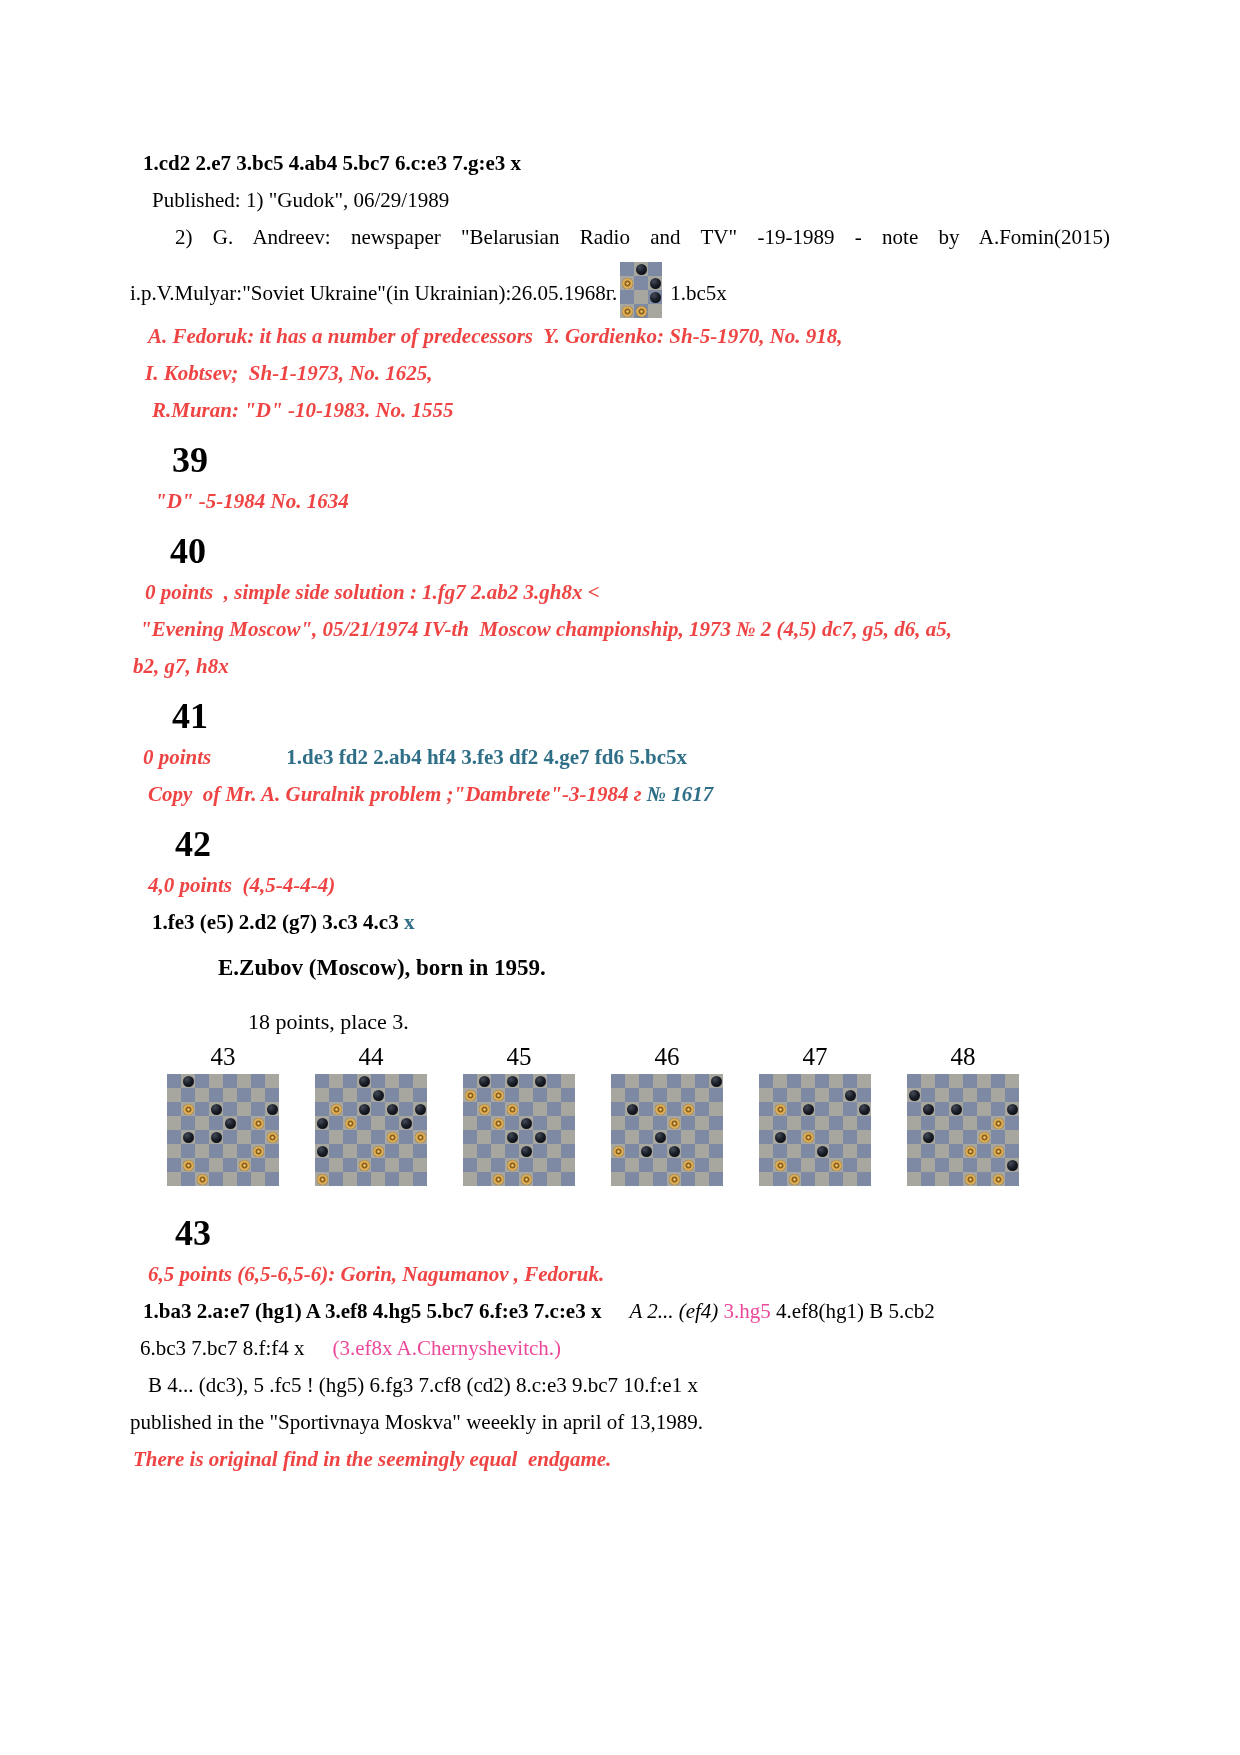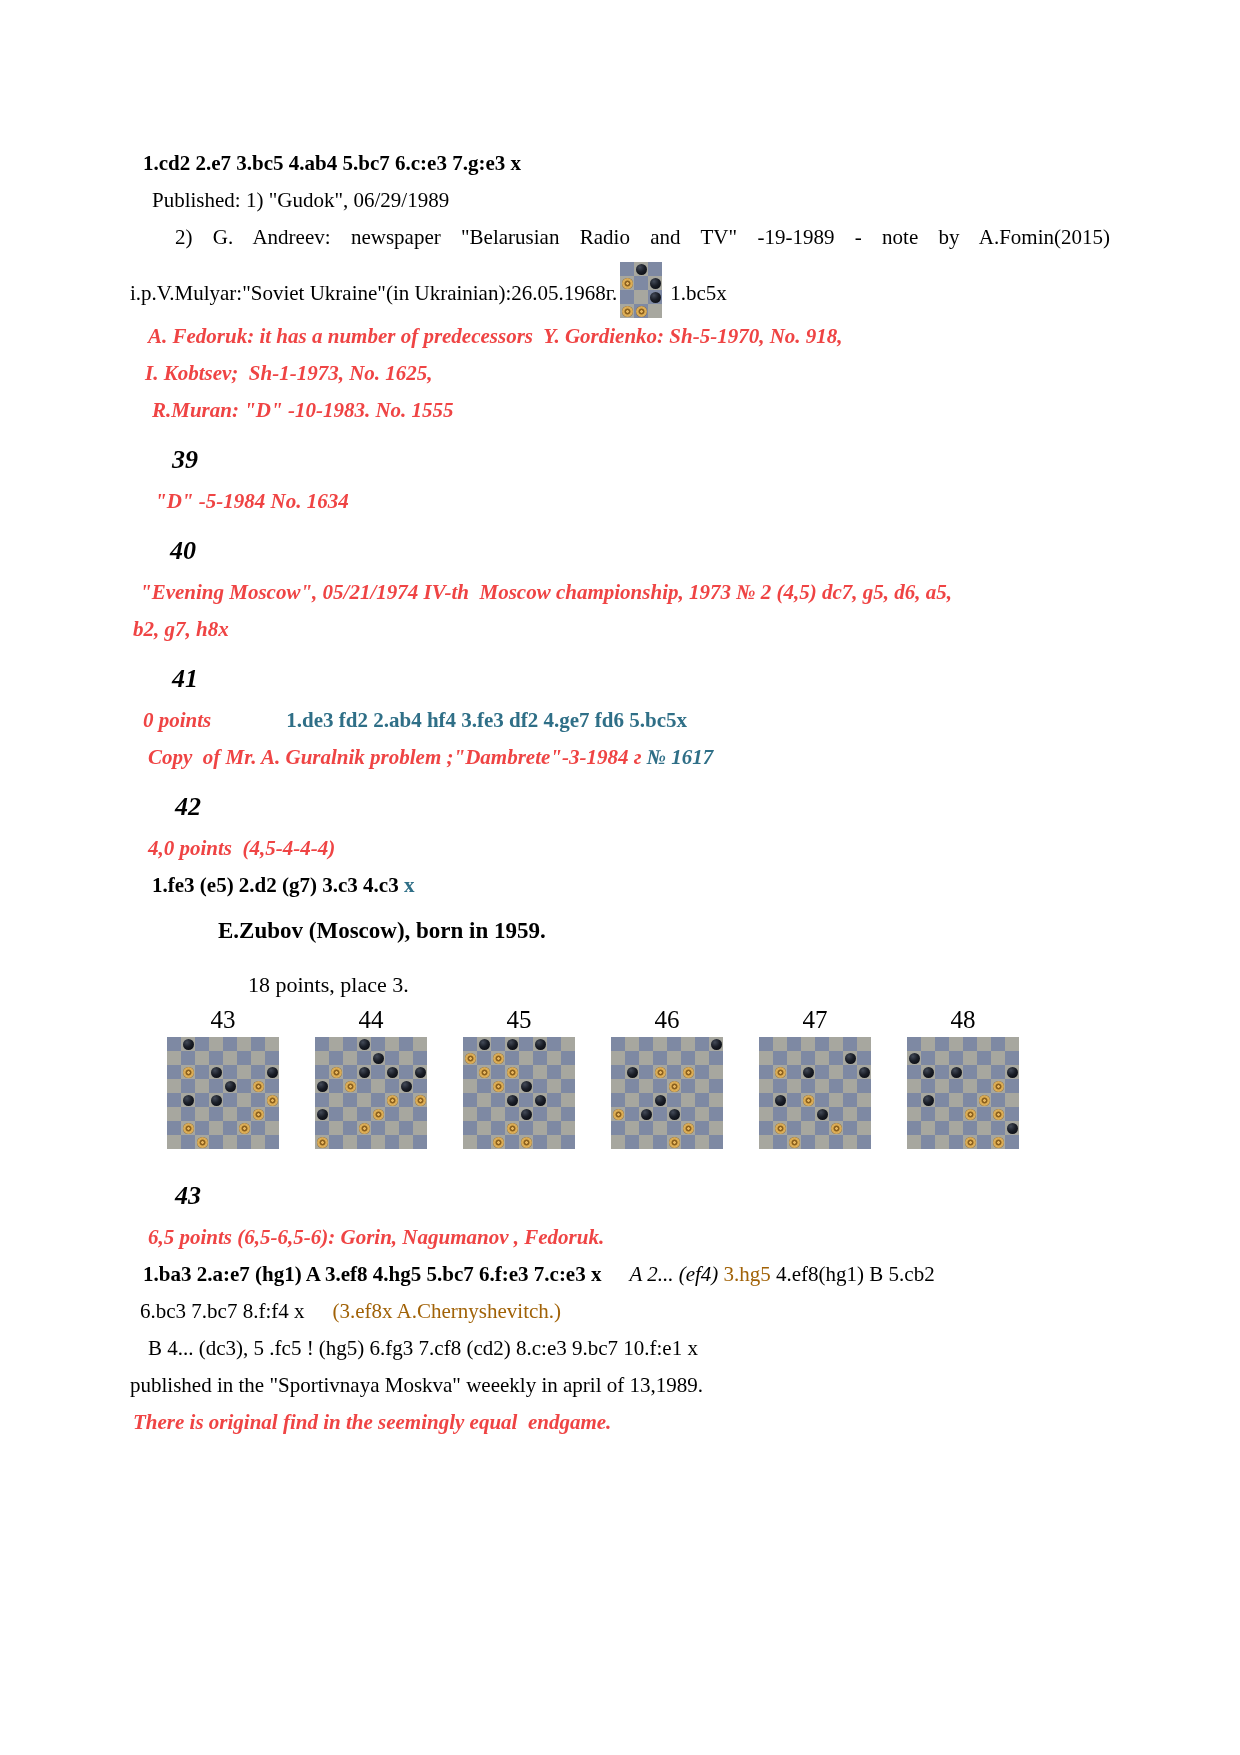--- a/index.html
+++ b/index.html
@@ -7,22 +7,22 @@
     width:1240px;height:1755px;background:#ffffff;
     font-family:"Liberation Serif",serif;color:#000;
     overflow:hidden;
   }
   .content{padding:145px 84px 0 130px;width:980px;}
   .t{white-space:pre-wrap;}
   .line{font-size:21px;line-height:37px;}
   .b{font-weight:bold;}
   .red{color:#ef4444;font-weight:bold;font-style:italic;}
   .teal{color:#2f6f87;}
-  .blue{color:#a16207;}
-  .secnum{font-size:26px;line-height:46px;font-weight:bold;margin-top:8px;font-style:italic;}
+  .blue{color:#ec4899;}
+  .secnum{font-size:36px;line-height:46px;font-weight:bold;margin-top:8px;}
   .zubov-heading{font-size:23px;line-height:46px;font-weight:bold;margin-top:4px;padding-left:88px;}
   .subheading{font-size:22px;line-height:37px;margin-top:12px;padding-left:118px;}
   
   .ind3{padding-left:3px;}  .ind10{padding-left:10px;} .ind13{padding-left:13px;}
   .ind15{padding-left:15px;}.ind18{padding-left:18px;} .ind22{padding-left:22px;}
   .ind25{padding-left:25px;}.ind40{padding-left:40px;} .ind42{padding-left:42px;}
   .ind45{padding-left:45px;}
   .justify{text-align:justify;text-align-last:justify;text-indent:45px;}
   
   .mulyar-row{display:flex;align-items:flex-end;height:56px;}
@@ -92,20 +92,21 @@
   </div>
 
   <div class="line red ind18 t" style="margin-top:6px;">A. Fedoruk: it has a number of predecessors  Y. Gordienko: Sh-5-1970, No. 918,</div>
   <div class="line red ind15 t">I. Kobtsev;  Sh-1-1973, No. 1625,</div>
   <div class="line red ind22 t">R.Muran: "D" -10-1983. No. 1555</div>
 
   <div class="secnum ind42 t">39</div>
   <div class="line red ind25 t">"D" -5-1984 No. 1634</div>
 
   <div class="secnum ind40 t">40</div>
+  <div class="line red ind15 t">0 points  , simple side solution : 1.fg7 2.ab2 3.gh8x &lt;</div>
   <div class="line red ind10 t">"Evening Moscow", 05/21/1974 IV-th  Moscow championship, 1973 № 2 (4,5) dc7, g5, d6, a5,</div>
   <div class="line red ind3 t">b2, g7, h8x</div>
 
   <div class="secnum ind42 t">41</div>
   <div class="line ind13">
     <span class="red t">0 points</span><span class="teal b moves-gap t">1.de3 fd2 2.ab4 hf4 3.fe3 df2 4.ge7 fd6 5.bc5x</span>
   </div>
   <div class="line ind18">
     <span class="red t">Copy  of Mr. A. Guralnik problem ;"Dambrete"-3-1984 г</span><span class="teal t" style="font-style:italic;font-weight:bold;"> № 1617</span>
   </div>

